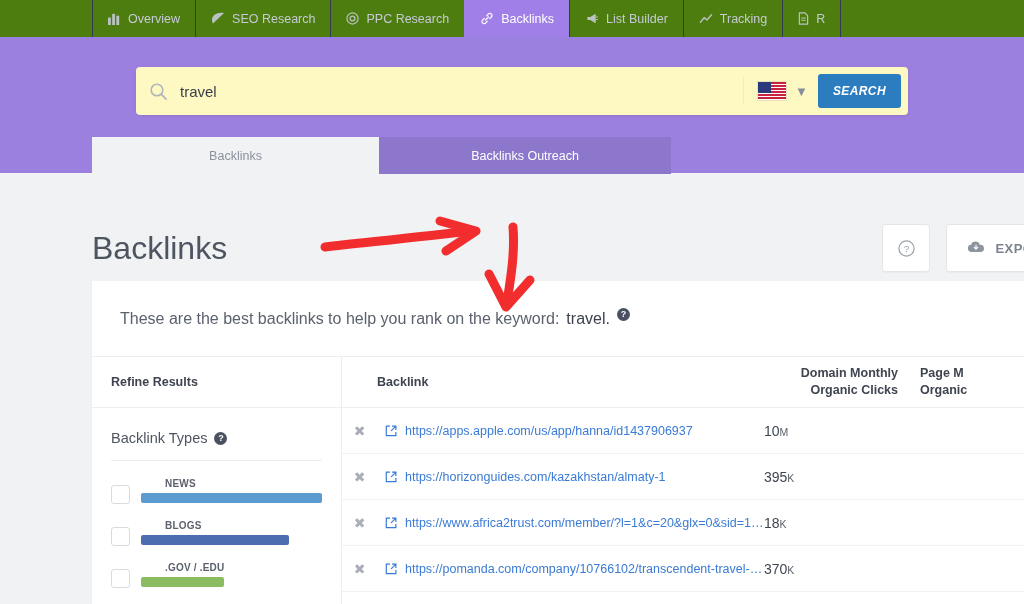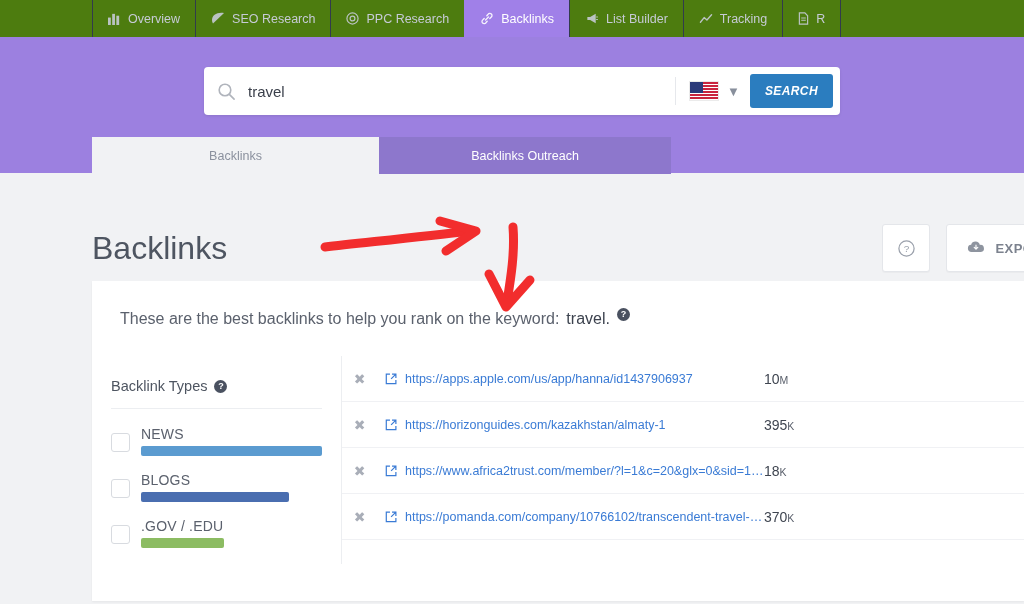--- a/index.html
+++ b/index.html
@@ -44,23 +44,23 @@
   
   .banner {
     background: #9c80e0;
     height: 136px;
     position: relative;
     display: flex;
     justify-content: center;
     padding-top: 30px;
   }
   .searchwrap {
-    width: 636px;
+    width: 772px;
     height: 48px;
-    background: #ffffff;
+    background: #fef9c3;
     border-radius: 4px;
     box-shadow: 0 1px 3px rgba(0,0,0,.10);
     display: flex;
     align-items: center;
     padding: 0 7px 0 0;
     position: relative;
     z-index: 3;
     margin-left: 20px;
   }
   .search-ico {
@@ -260,22 +260,22 @@
     display: flex; align-items: flex-start; gap: 11px;
     margin-bottom: 16px;
   }
   .cbox {
     width: 19px; height: 19px; flex: 0 0 19px;
     border: 1px solid #d8dbe0; border-radius: 3px;
     background: #fff; cursor: pointer; margin-top: 7px;
   }
   .filter-main { flex: 1; min-width: 0; }
   .filter-label {
-    font-size: 14px; font-weight: normal; color: #5b616d;
-    letter-spacing: .2px; margin-bottom: 4px; white-space: nowrap;
+    font-size: 10px; font-weight: bold; color: #5b616d;
+    letter-spacing: .2px; margin-bottom: 4px; white-space: nowrap; margin-left: 24px;
   }
   .bar { height: 10px; border-radius: 2px; }
 
   .rows { flex: 1; min-width: 0; }
   .row {
     display: flex; align-items: center;
     height: 46px;
     border-bottom: 1px solid #f0f1f4;
   }
   .row:last-child { border-bottom: 1px solid #f0f1f4; }
@@ -438,20 +438,32 @@
   </div>
 
   <div class="card">
 
     <div class="card-intro">
       <span>These are the best backlinks to help you rank on the keyword:</span>
       <span class="kw">travel.</span>
       <span class="help-dot">?</span>
     </div>
 
+    <div class="table-head">
+      <div class="th-refine">Refine Results</div>
+      <div class="th-backlink">Backlink</div>
+      <div class="th-num">
+        <span>Domain Monthly</span>
+        <span>Organic Clicks</span>
+      </div>
+      <div class="th-num second">
+        <span>Page M</span>
+        <span>Organic</span>
+      </div>
+    </div>
 
     <div class="table-body">
 
       <div class="sidebar">
         <div class="side-title">
           <span>Backlink Types</span>
           <span class="help-dot" style="top:0;vertical-align:middle">?</span>
         </div>
         <div class="side-sep"></div>
 

